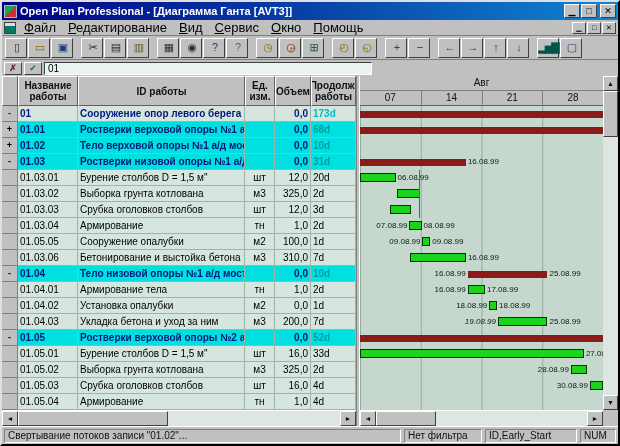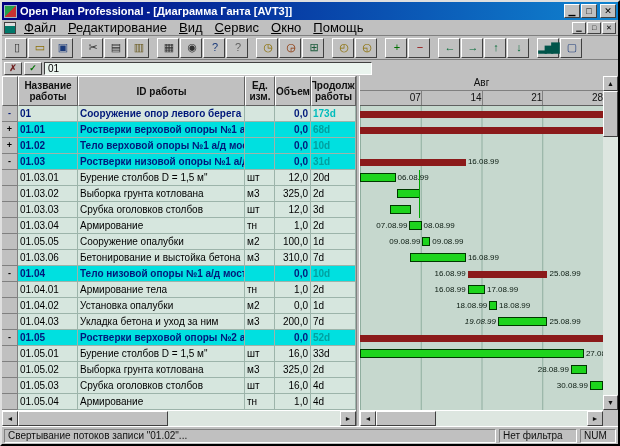--- a/index.html
+++ b/index.html
@@ -40,32 +40,32 @@
   .gantt-pane { width:243px; display:flex; flex-direction:column; }
 
   .table-header, .trow { display:grid; grid-template-columns:16px 60px 167px 30px 36px 1fr; }
   .table-header { height:30px; }
   .hcell { background:var(--chrome); border:1px solid; border-color:#fff #606060 #606060 #fff; font-size:10px; font-weight:bold; display:flex; align-items:center; justify-content:center; text-align:center; line-height:11px; overflow:hidden; padding:0 1px; color:#101010; }
 
   .table-body { height:304px; background:var(--row-bg); overflow:hidden; }
   .trow { height:16px; font-size:10px; background:var(--row-bg); }
   .cell { border-right:1px solid var(--grid); border-bottom:1px solid var(--grid); line-height:15px; white-space:nowrap; overflow:hidden; padding:0 2px; color:#000; }
   .c-collapse { background:var(--chrome); border-right:1px solid #808080; border-bottom:1px solid #808080; text-align:center; font-weight:bold; font-size:9px; padding:0; }
-  .c-unit { }
+  .c-unit { text-align:center; }
   .c-volume { text-align:right; }
   .trow.summary .cell { background:var(--summary-bg); color:var(--summary-text); font-weight:bold; }
   .trow.summary .c-collapse, .trow.root .c-collapse { background:var(--chrome); color:#000; }
   .trow.summary .c-duration { color:var(--summary-duration); }
   .trow.root .cell { color:var(--summary-text); font-weight:bold; }
   .trow.root .c-duration { color:var(--root-duration); }
 
   .gantt-header { height:30px; }
   .month-row { height:15px; background:var(--chrome); border-bottom:1px solid #808080; text-align:center; font-size:10px; line-height:14px; color:#101010; }
   .week-row { height:15px; display:flex; background:var(--chrome); border-bottom:1px solid #606060; }
-  .week-cell { width:25%; text-align:right; font-size:10px; line-height:14px; border-left:1px solid #808080; color:#101010; }
+  .week-cell { width:25%; text-align:center; font-size:10px; line-height:14px; border-left:1px solid #808080; color:#101010; }
   .week-cell:first-child { border-left:none; }
 
   .gantt-body { height:356px; position:relative; background:var(--gantt-bg); background-image:linear-gradient(90deg, var(--gantt-grid) 1px, transparent 1px); background-size:25% 100%; overflow:hidden; }
   .grow { height:16px; position:relative; }
   .bar { position:absolute; }
   .bar.summary { top:5px; height:7px; background:var(--summary-bar); }
   .bar.task { top:3px; height:9px; background:var(--task-bar); border:1px solid var(--task-border); }
   .blab { position:absolute; top:0; font-size:8px; line-height:16px; white-space:nowrap; color:#0a1a10; }
   .blab.left { padding-right:2px; }
   .blab.right { padding-left:2px; }
@@ -436,16 +436,17 @@
       </div>
       <button class="sb-btn">▼</button>
       <div class="v-corner"></div>
     </div>
 
   </div>
 
   <div class="status-bar">
     <div class="panel message">Свертывание потоков записи "01.02"...</div>
     <div class="panel filter">Нет фильтра</div>
+    <div class="panel sort">ID,Early_Start</div>
     <div class="panel num">NUM</div>
   </div>
 
 </div>
 
 </body></html>

